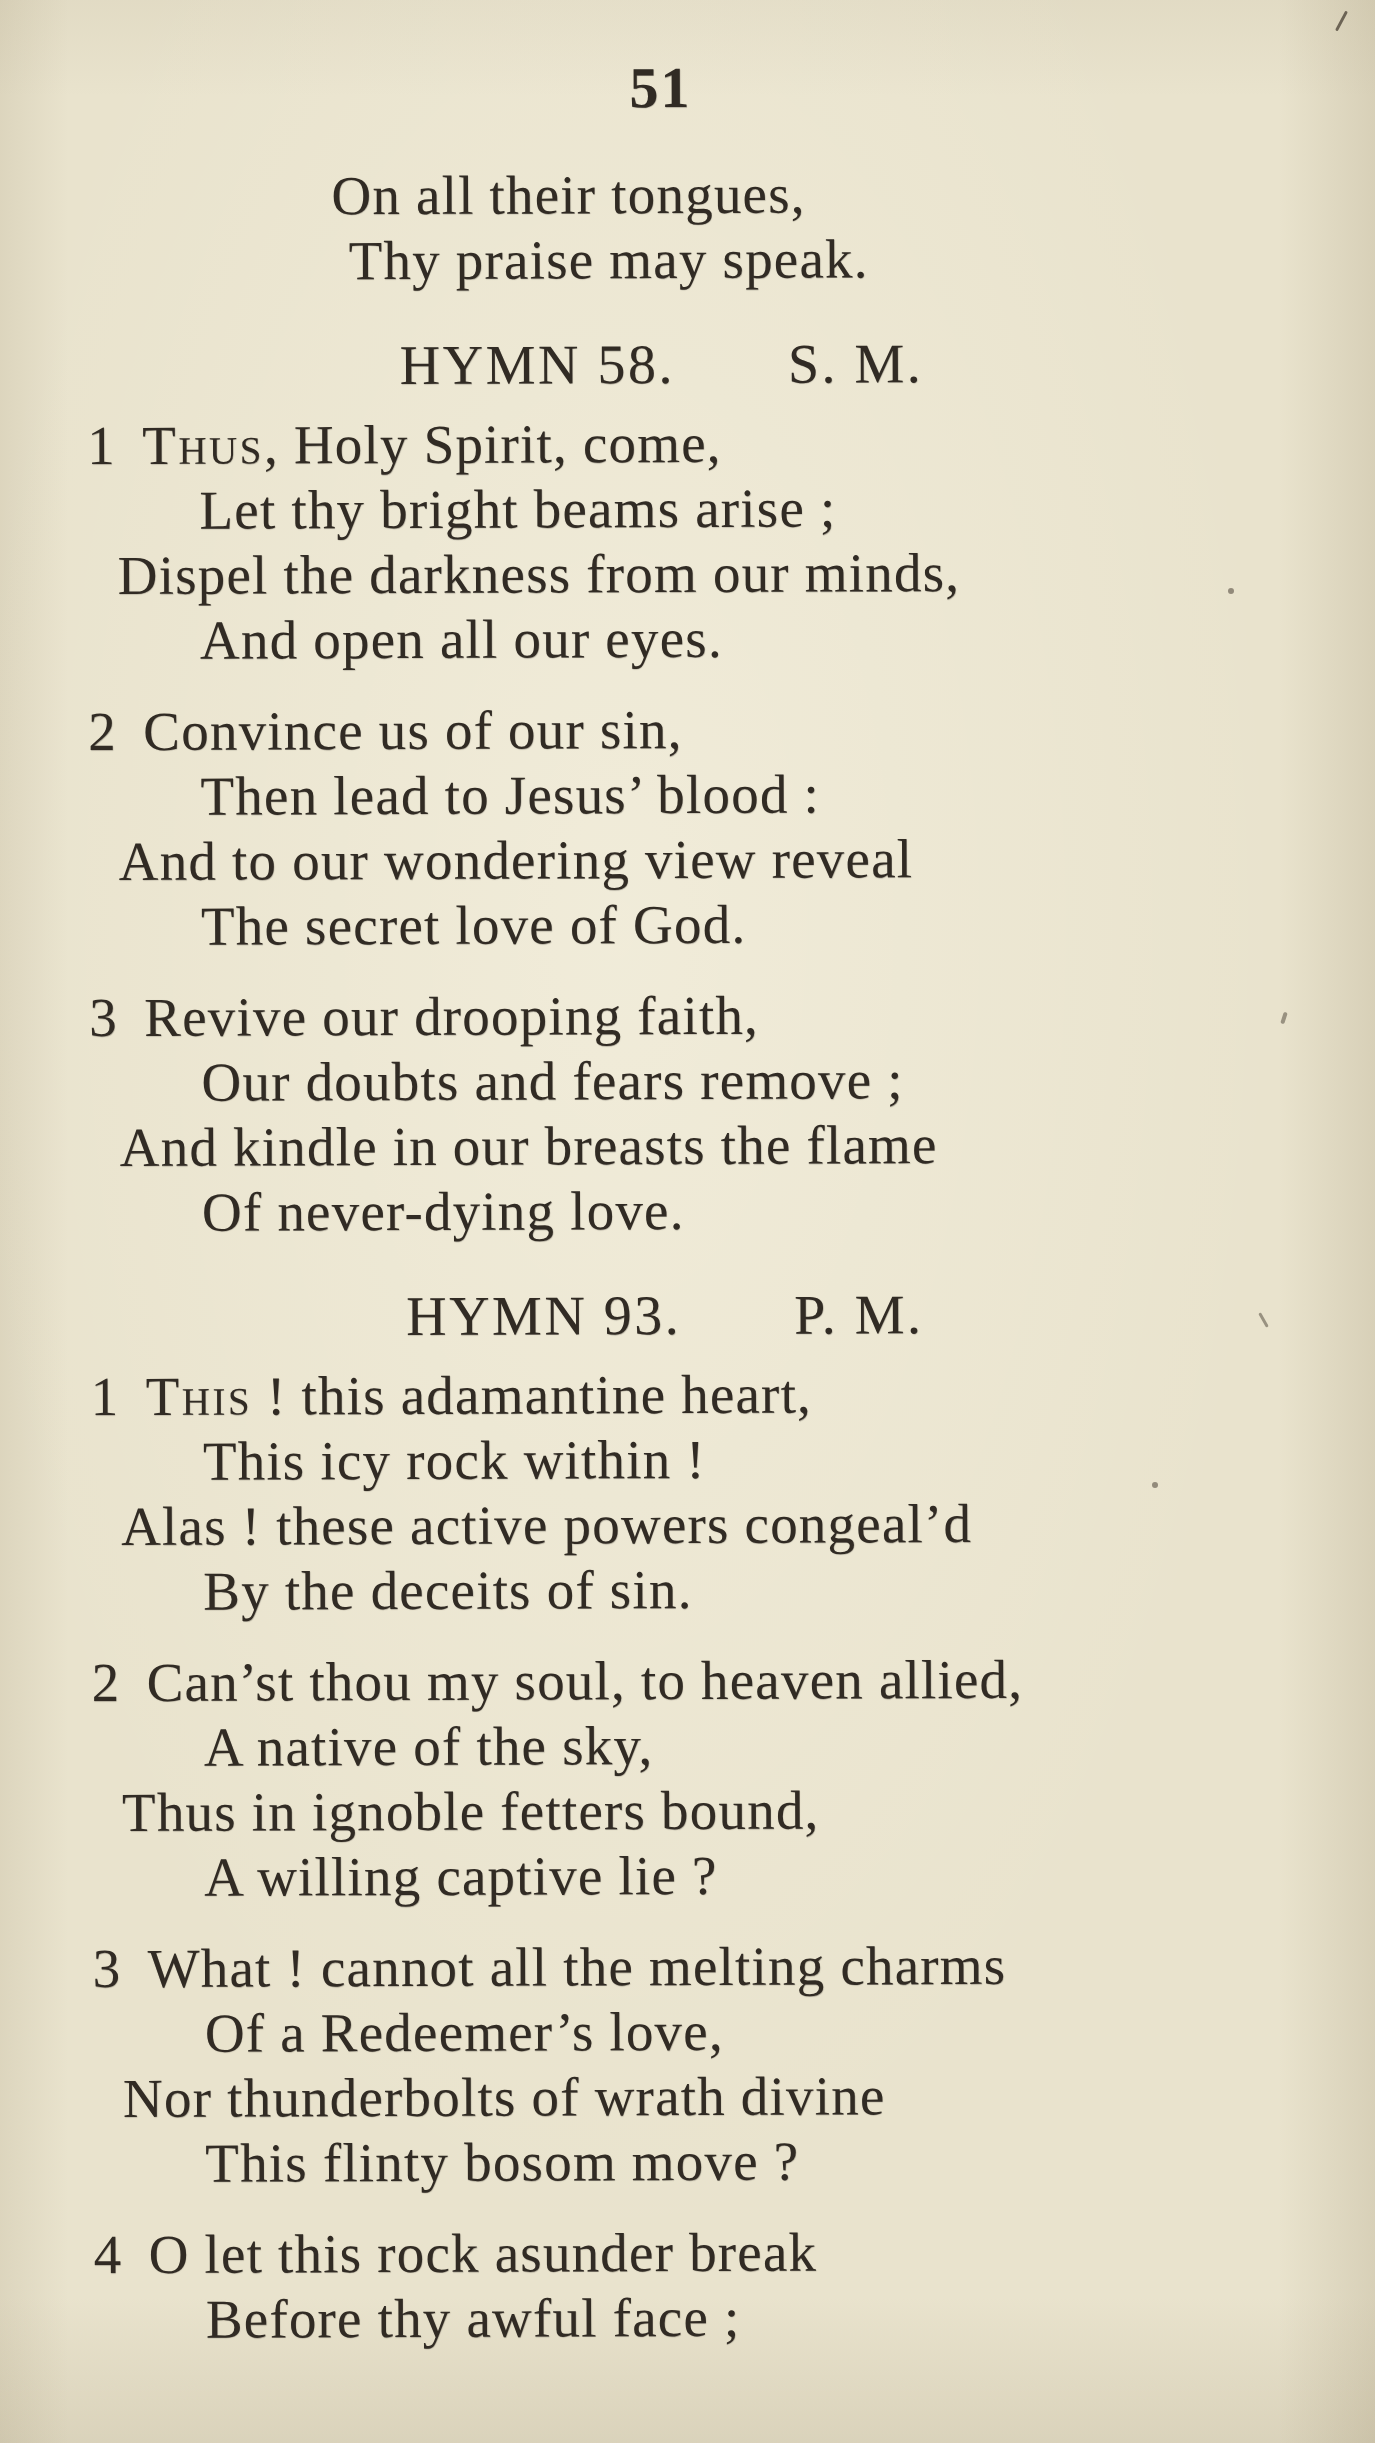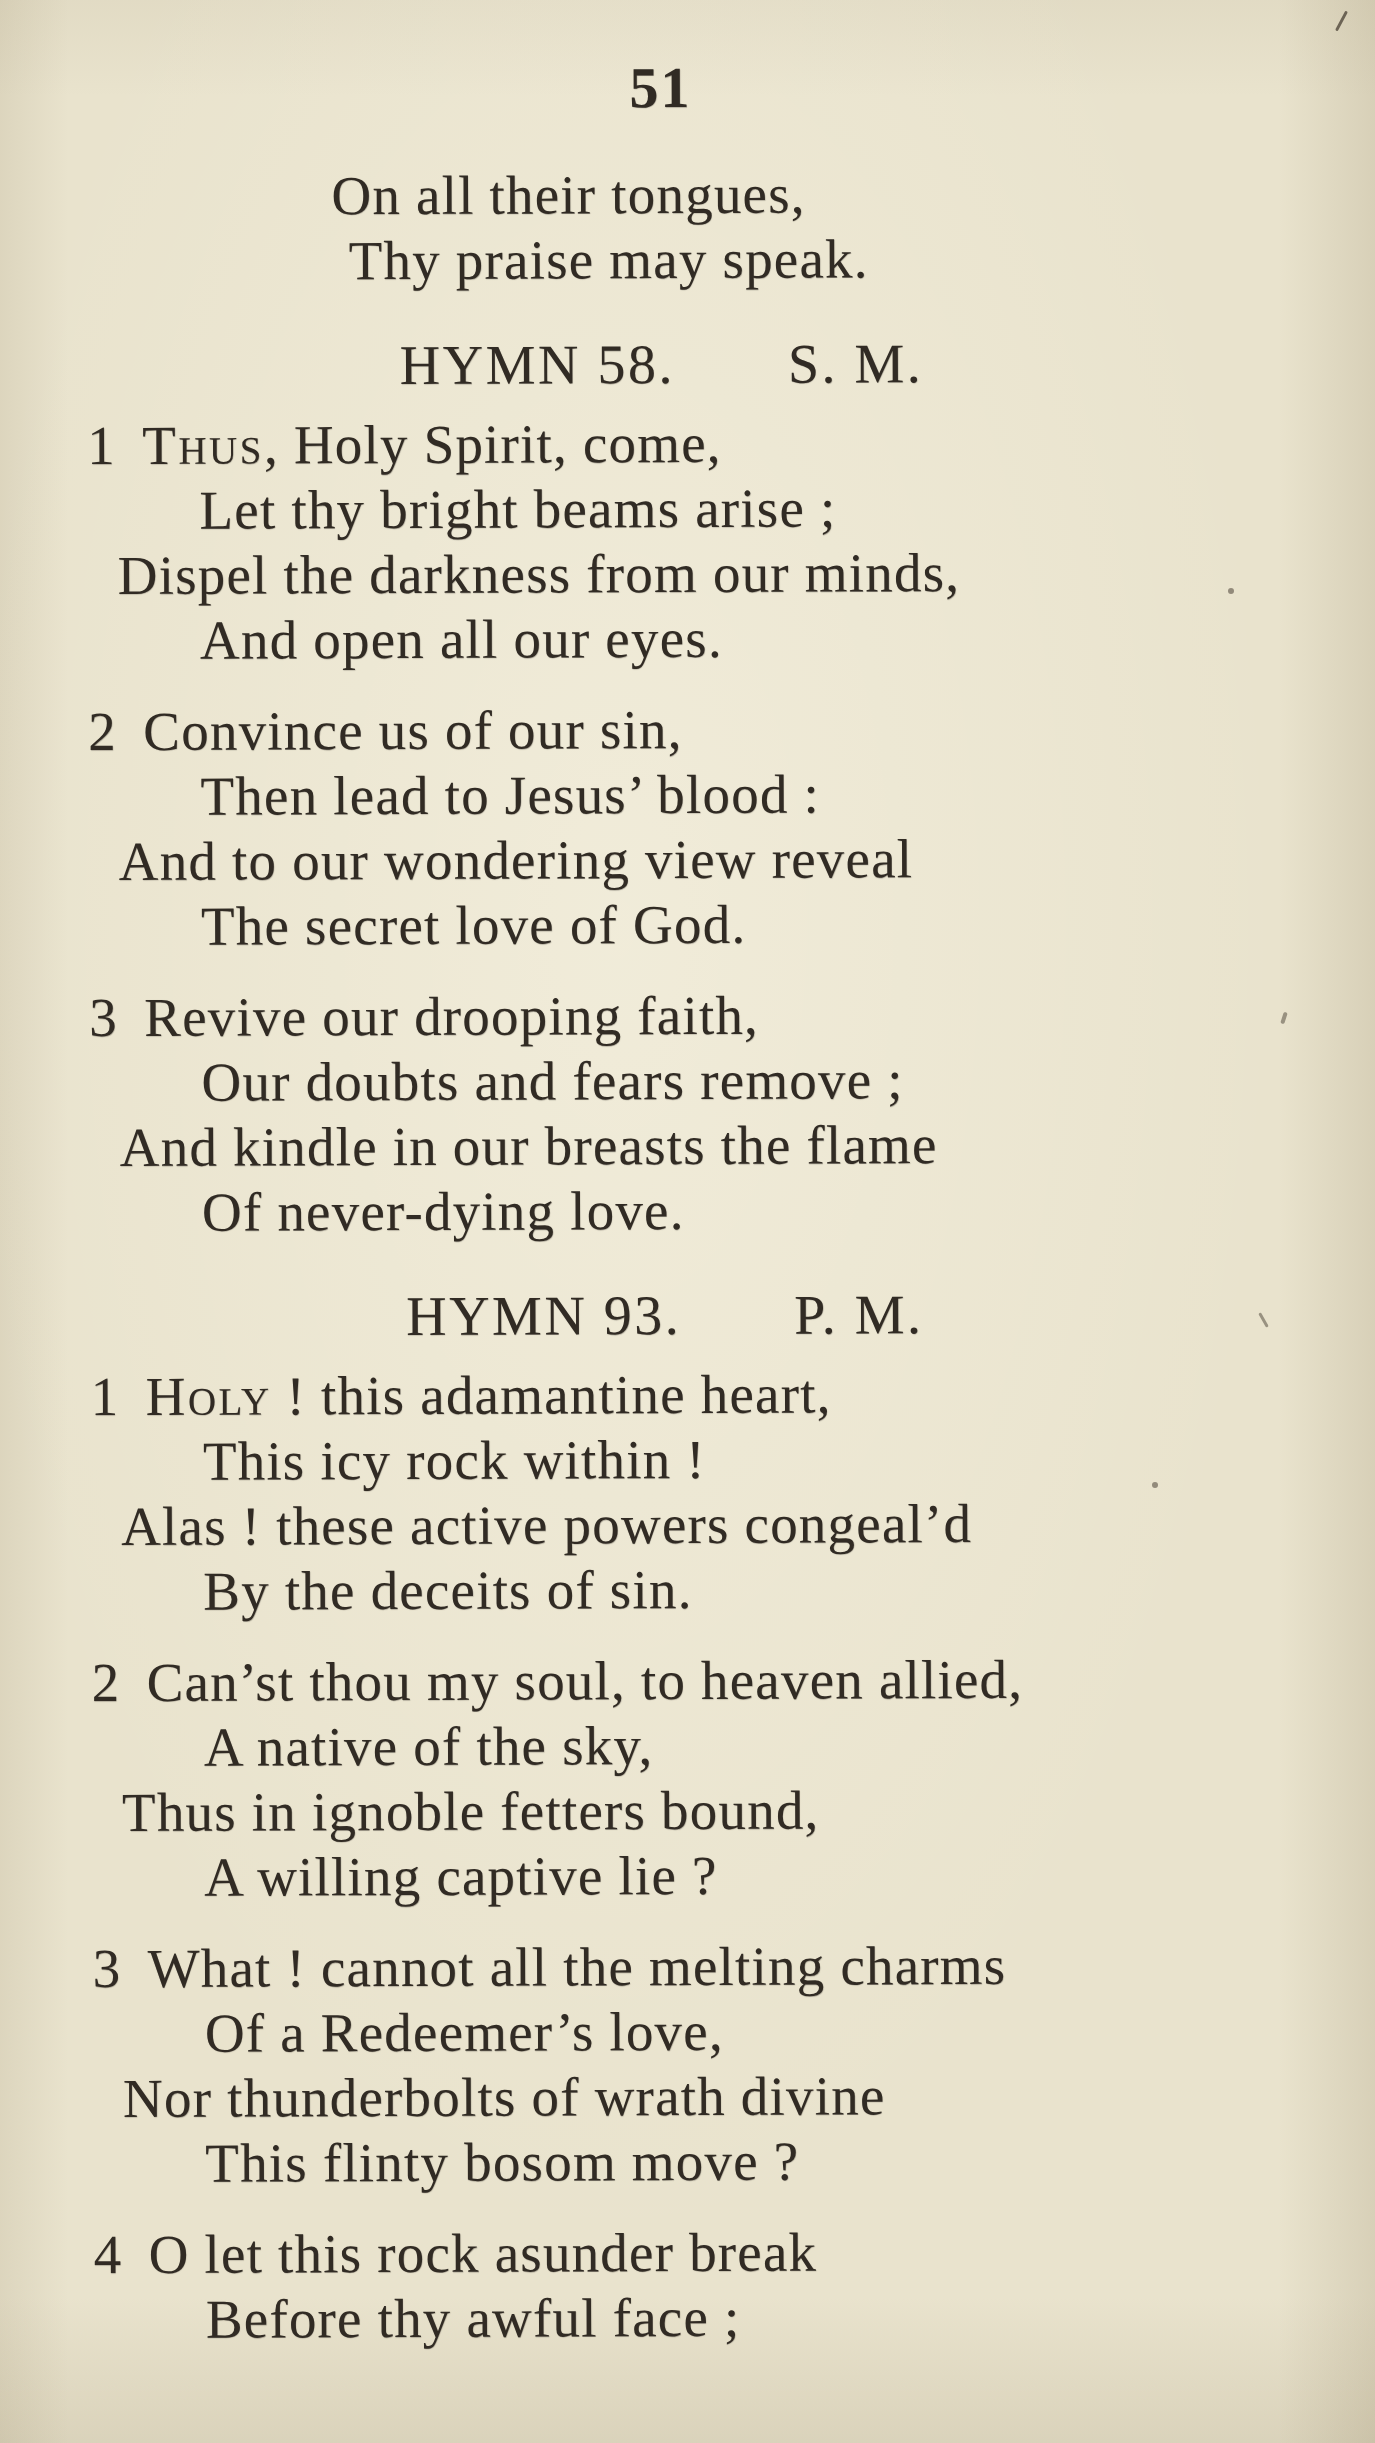--- a/index.html
+++ b/index.html
@@ -119,21 +119,21 @@
       <div class="line l3">And kindle in our breasts the flame</div>
       <div class="line l4">Of never-dying love.</div>
     </div>
 
     <div class="hymn-heading">
       <span>HYMN 93.</span><span class="meter">P. M.</span>
     </div>
 
     <div class="verse">
       <span class="vnum">1</span>
-      <div class="line l1"><span class="smallcaps">Holy</span><span> ! this adamantine heart,</span></div>
+      <div class="line l1"><span class="smallcaps">This</span><span> ! this adamantine heart,</span></div>
       <div class="line l2">This icy rock within !</div>
       <div class="line l3">Alas ! these active powers congeal’d</div>
       <div class="line l4">By the deceits of sin.</div>
     </div>
 
     <div class="verse">
       <span class="vnum">2</span>
       <div class="line l1">Can’st thou my soul, to heaven allied,</div>
       <div class="line l2">A native of the sky,</div>
       <div class="line l3">Thus in ignoble fetters bound,</div>

